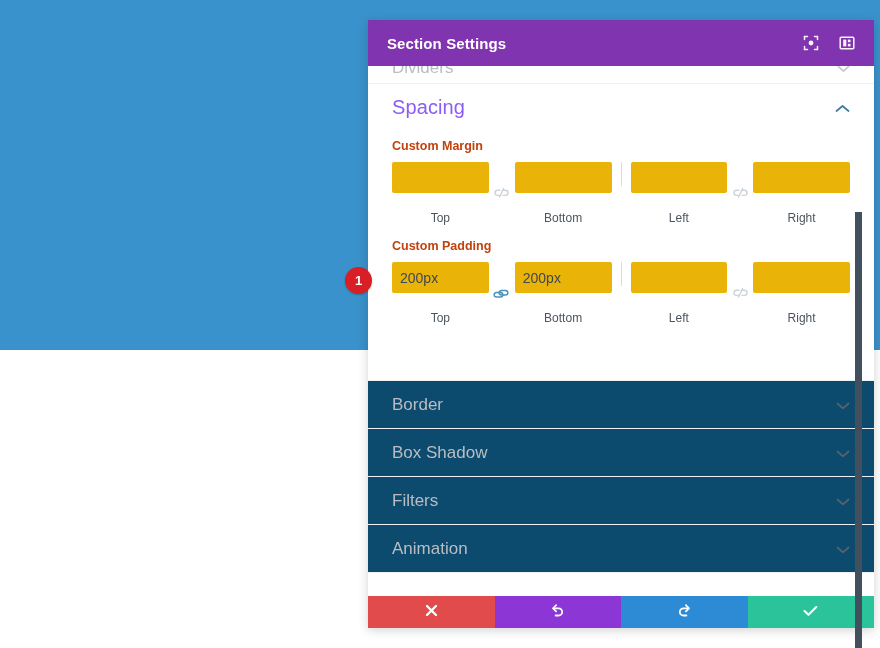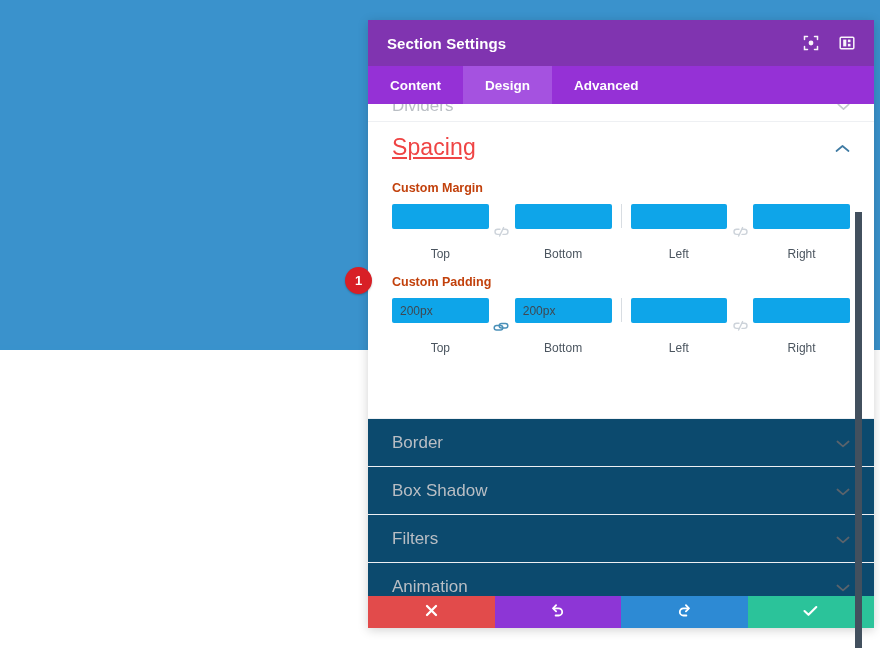--- a/index.html
+++ b/index.html
@@ -137,24 +137,23 @@
     left: 0; top: 18px;
     width: 100%;
     padding: 0 24px;
   }
   .open-head {
     display: flex;
     align-items: center;
     padding: 12px 0 6px 0;
   }
   .open-head .sec-title {
-    font-size: 23px;
-    color: #ef4444;
+    font-size: 20px;
+    color: #8b5cf6;
     letter-spacing: .1px;
-    text-decoration: underline;
   }
   .open-head .chev { margin-left: auto; }
 
   .field-group { margin-top: 14px; }
   .field-label {
     font-size: 12.5px;
     font-weight: bold;
     color: #c2410c;
     margin-bottom: 9px;
   }
@@ -179,26 +178,26 @@
   }
   .cell {
     flex: 1 1 0;
     min-width: 0;
     display: flex;
     flex-direction: column;
     align-items: center;
   }
   .inp {
     width: 100%;
-    height: 25px;
-    background: #0ea5e9;
+    height: 31px;
+    background: #eab308;
     border: none;
     border-radius: 2px;
     font-family: "Liberation Sans", sans-serif;
-    font-size: 12px;
+    font-size: 14px;
     color: #3e4852;
     padding: 0 8px;
     outline: none;
   }
   .inp::placeholder { color: #aeb6bf; }
   .cell-label {
     font-size: 12px;
     color: #4b555f;
     margin-top: 18px;
   }
@@ -319,25 +318,20 @@
           <svg width="16" height="16" viewBox="0 0 16 16" fill="none">
             <rect x="1.2" y="2.2" width="13.6" height="11.6" rx="1" stroke="#ffffff" stroke-width="1.5"></rect>
             <rect x="4.2" y="4.6" width="3.1" height="6.8" fill="#ffffff"></rect>
             <rect x="8.9" y="4.6" width="2.6" height="2.6" fill="#ffffff"></rect>
             <rect x="8.9" y="8.8" width="2.6" height="2.6" fill="#ffffff"></rect>
           </svg>
         </div>
       </div>
     </div>
 
-    <div class="tabs">
-      <div class="tab">Content</div>
-      <div class="tab active">Design</div>
-      <div class="tab">Advanced</div>
-    </div>
 
     <div class="modal-body">
 
       <div class="clipped-section">
         <div class="sec-title">Dividers</div>
         <div class="chev">
           <svg width="13" height="8" viewBox="0 0 13 8" fill="none">
             <path d="M1.3 1.4L6.5 6.2L11.7 1.4" stroke="#c3c8ce" stroke-width="1.6" stroke-linecap="round" stroke-linejoin="round"></path>
           </svg>
         </div>

